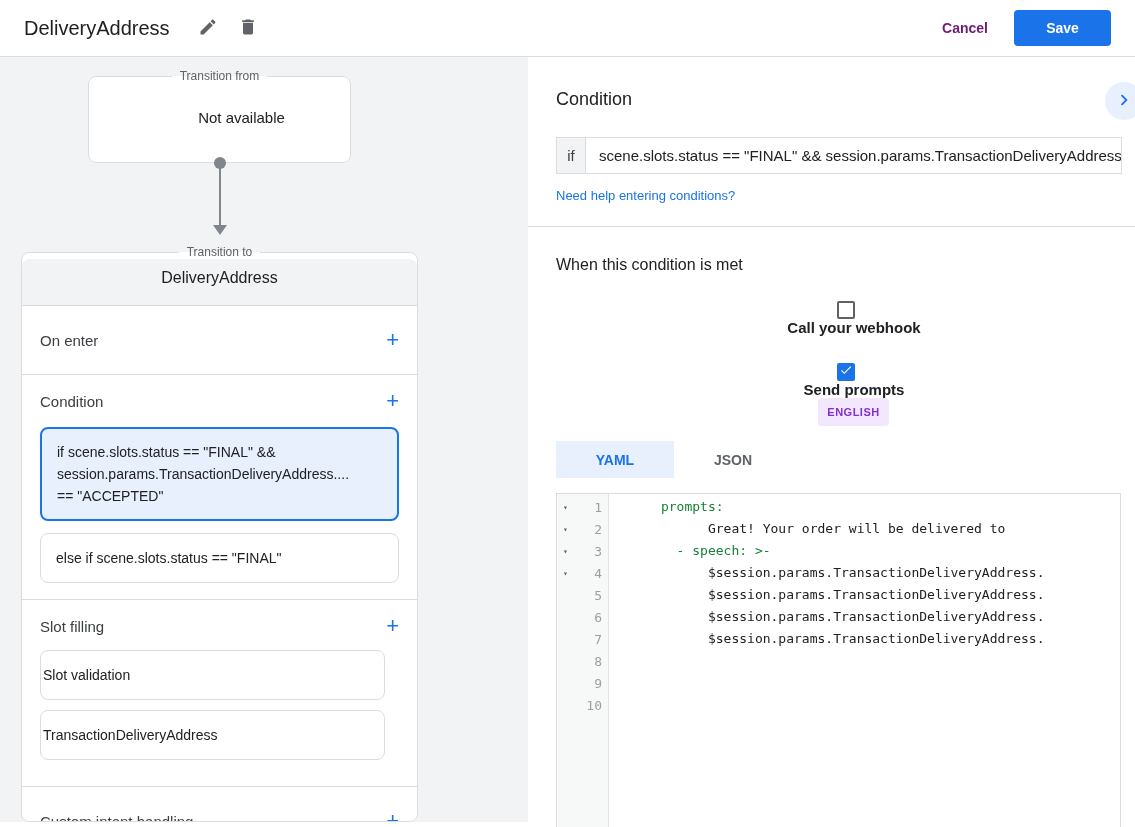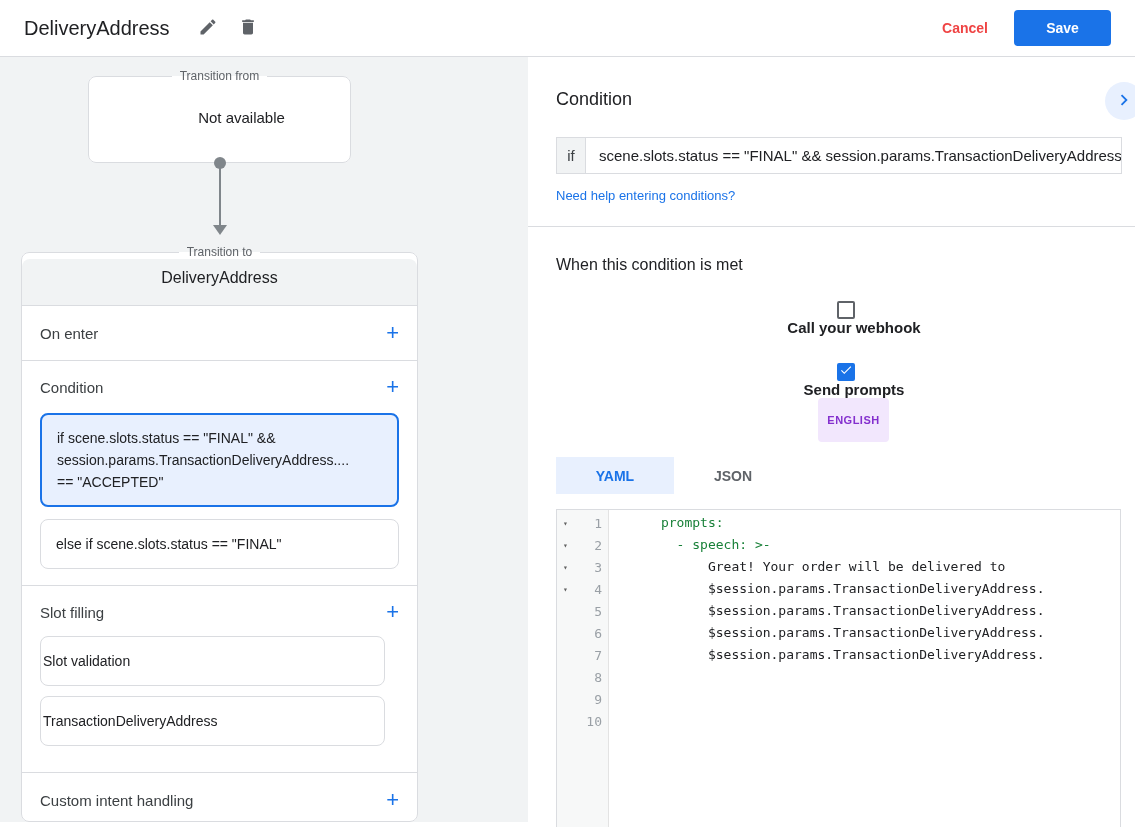--- a/index.html
+++ b/index.html
@@ -13,21 +13,21 @@
     padding: 0 24px; background: #fff; border-bottom: 1px solid #dadce0;
   }
   .topbar-title { font-size: 20px; color: #202124; margin-right: 22px; }
   .icon-btn {
     width: 32px; height: 32px; display: flex; align-items: center; justify-content: center;
     border: none; background: transparent; cursor: pointer; margin-right: 8px;
   }
   .icon-btn svg { fill: #5f6368; }
   .topbar-spacer { flex: 1; }
   .cancel-btn {
-    border: none; background: transparent; color: #ef4444; font-size: 14px; font-weight: 700;
+    border: none; background: transparent; color: #701a75; font-size: 14px; font-weight: 700;
     font-family: "Liberation Sans", sans-serif; margin-right: 26px; cursor: pointer;
   }
   .save-btn {
     background: #1a73e8; color: #fff; border: none; border-radius: 4px;
     width: 97px; height: 36px; font-size: 14px; font-weight: 700;
     font-family: "Liberation Sans", sans-serif; cursor: pointer;
   }
 
   
   .content { display: flex; height: 770px; background: #fff; }
@@ -51,21 +51,21 @@
   }
   .scene-card-header {
     background: #f1f3f4; border-bottom: 1px solid #dadce0;
     padding: 10px 0 18px 0; text-align: center;
   }
   .scene-name { font-size: 16px; color: #202124; }
   .scene-type { font-size: 12px; color: #5f6368; margin-top: 7px; }
 
   .card-row {
     display: flex; align-items: center; justify-content: space-between;
-    padding: 17px 18px; border-bottom: 1px solid #dadce0;
+    padding: 24px 18px; border-bottom: 1px solid #dadce0;
   }
   .card-row-label { font-size: 15px; color: #3c4043; }
   .plus-btn {
     border: none; background: transparent; color: #1a73e8; font-size: 22px; font-weight: 400;
     line-height: 20px; cursor: pointer; font-family: "Liberation Sans", sans-serif;
   }
   .card-section { border-bottom: 1px solid #dadce0; padding-bottom: 16px; }
   .card-section-head {
     display: flex; align-items: center; justify-content: space-between;
     padding: 16px 18px 14px 18px;
@@ -115,21 +115,21 @@
     background: #fff; cursor: pointer; flex: none;
   }
   .checkbox-checked {
     width: 18px; height: 18px; border: 2px solid #1a73e8; border-radius: 2px;
     background: #1a73e8; cursor: pointer; flex: none;
     display: flex; align-items: center; justify-content: center;
   }
   .check-label { font-size: 15px; font-weight: 700; color: #202124; margin-left: 17px; }
   .lang-badge {
     margin-left: 16px; background: #f2e7fd; color: #8430ce; font-size: 11px; font-weight: 700;
-    letter-spacing: 0.5px; padding: 16px 9px; border-radius: 4px;
+    letter-spacing: 0.5px; padding: 8px 9px; border-radius: 4px;
   }
   .prompt-desc { margin-top: 13px; width: 562px; font-size: 13.5px; color: #3c4043; line-height: 17px; }
   .inline-help { color: #1a73e8; text-decoration: none; }
 
   .tabs { display: flex; margin-top: 15px; }
   .tab {
     width: 118px; height: 37px; display: flex; align-items: center; justify-content: center;
     font-size: 14px; font-weight: 700; color: #5f6368; cursor: pointer; background: transparent;
     border: none; font-family: "Liberation Sans", sans-serif;
   }
@@ -325,22 +325,22 @@
               <span class="g-fold"></span>
               <span class="g-num">9</span>
             </div>
           <div class="g-row">
               <span class="g-fold"></span>
               <span class="g-num">10</span>
             </div>
         </div>
         <div class="code-area">
           <div class="c-row tok-green">      prompts:</div>
+          <div class="c-row tok-plain">            Great! Your order will be delivered to</div>
           <div class="c-row tok-green">        - speech: &gt;-</div>
-          <div class="c-row tok-plain">            Great! Your order will be delivered to</div>
           <div class="c-row tok-plain">            $session.params.TransactionDeliveryAddress.</div>
           <div class="c-row tok-plain">            $session.params.TransactionDeliveryAddress.</div>
           <div class="c-row tok-plain">            $session.params.TransactionDeliveryAddress.</div>
           <div class="c-row tok-plain">            $session.params.TransactionDeliveryAddress.</div>
           <div class="c-row tok-plain"></div>
         </div>
       </div>
 
     </div>
   </div>

